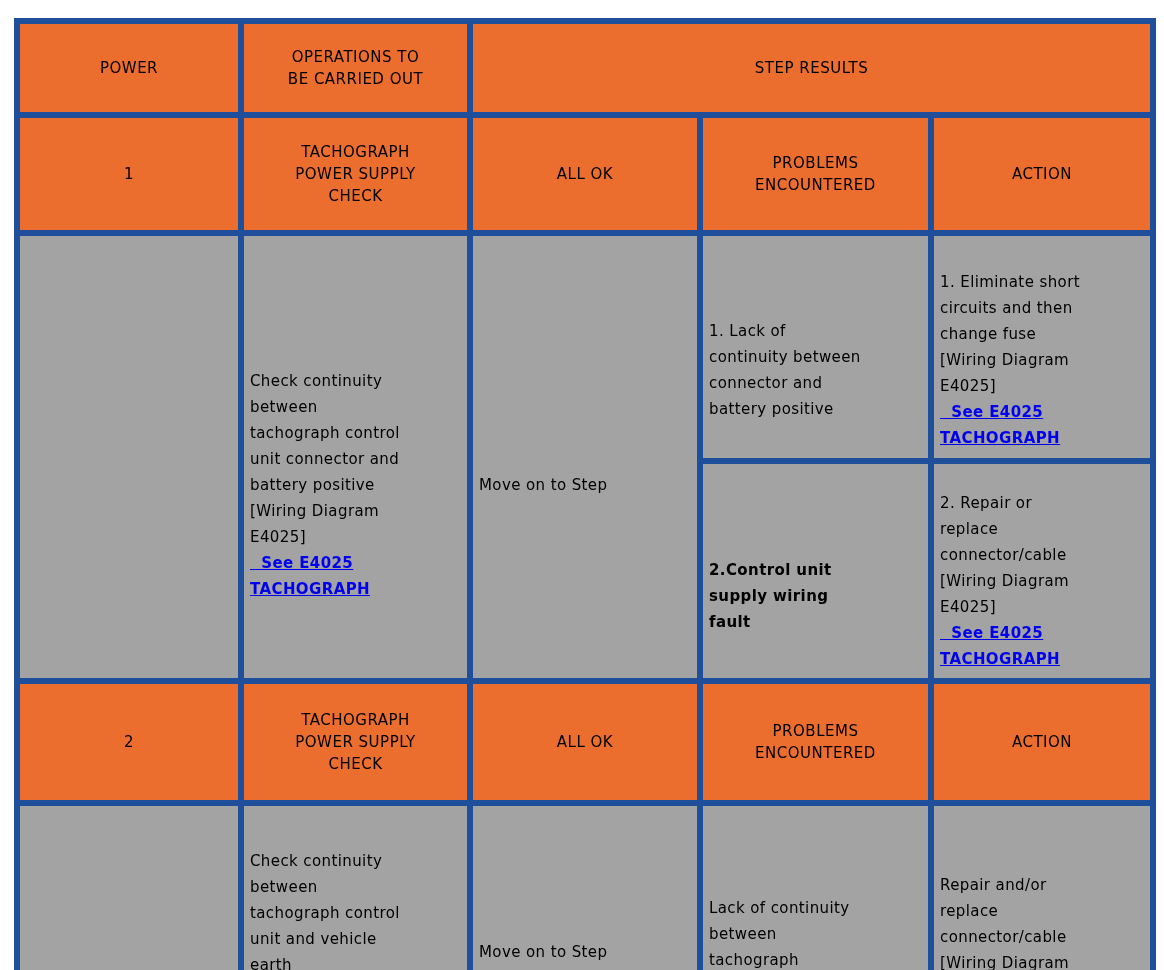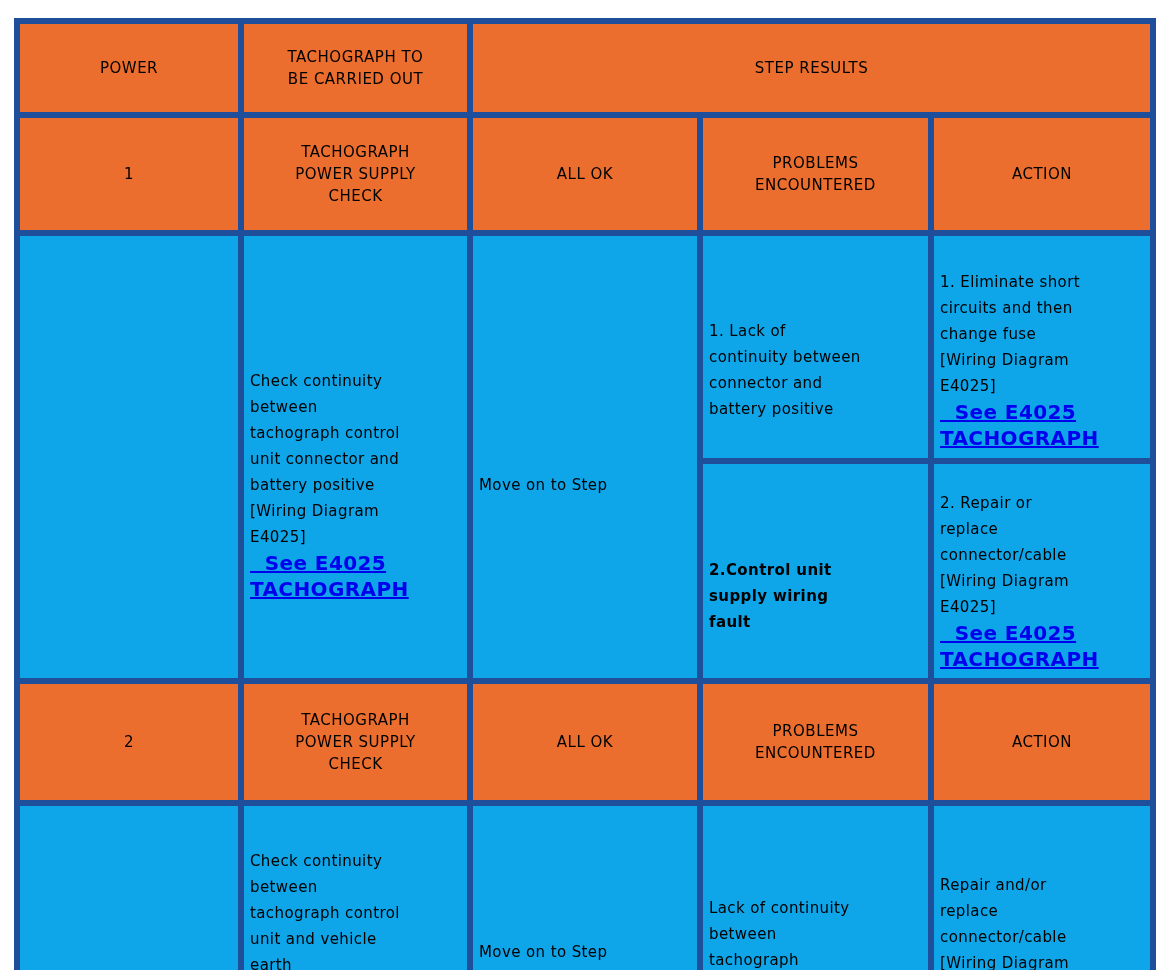--- a/index.html
+++ b/index.html
@@ -31,33 +31,33 @@
   td.hdr {
     background: var(--header-bg, #EB6E2E);
     text-align: center;
     font-size: 15px;
     line-height: 22px;
     letter-spacing: 0.5px;
     white-space: pre-line;
     color: #000000;
   }
   td.cell {
-    background: #0ea5e9;
+    background: #a3a3a3;
     font-size: 15px;
     line-height: 26px;
     letter-spacing: 0.4px;
     padding: 0 63px 0 6px;
   }
   a.lnk {
     display: block;
     color: var(--link-color, #0000EE);
     font-weight: bold;
     text-decoration: underline;
     white-space: pre-line;
-    font-size: 20px;
+    font-size: 15px;
     line-height: 26px;
     letter-spacing: 0.4px;
   }
   
   .rA td { height: 94px; }
   .rB td { height: 118px; }
   .rC td.sub { height: 228px; }
   .rD td.sub { height: 220px; }
   .rE td { height: 122px; }
   .rF td { height: 336px; vertical-align: top; }
@@ -81,21 +81,21 @@
       <col style="width:224px">
       <col style="width:229px">
       <col style="width:230px">
       <col style="width:231px">
       <col style="width:222px">
     </colgroup>
 
     <tbody>
         <tr class="rA">
       <td class="hdr">POWER</td>
-      <td class="hdr">TACHOGRAPH TO
+      <td class="hdr">OPERATIONS TO
 BE CARRIED OUT</td>
       <td class="hdr" colspan="3">STEP RESULTS</td>
     </tr>
 
     <tr class="rB">
       <td class="hdr">1</td>
       <td class="hdr">TACHOGRAPH
 POWER SUPPLY
 CHECK</td>
       <td class="hdr">ALL OK</td>

